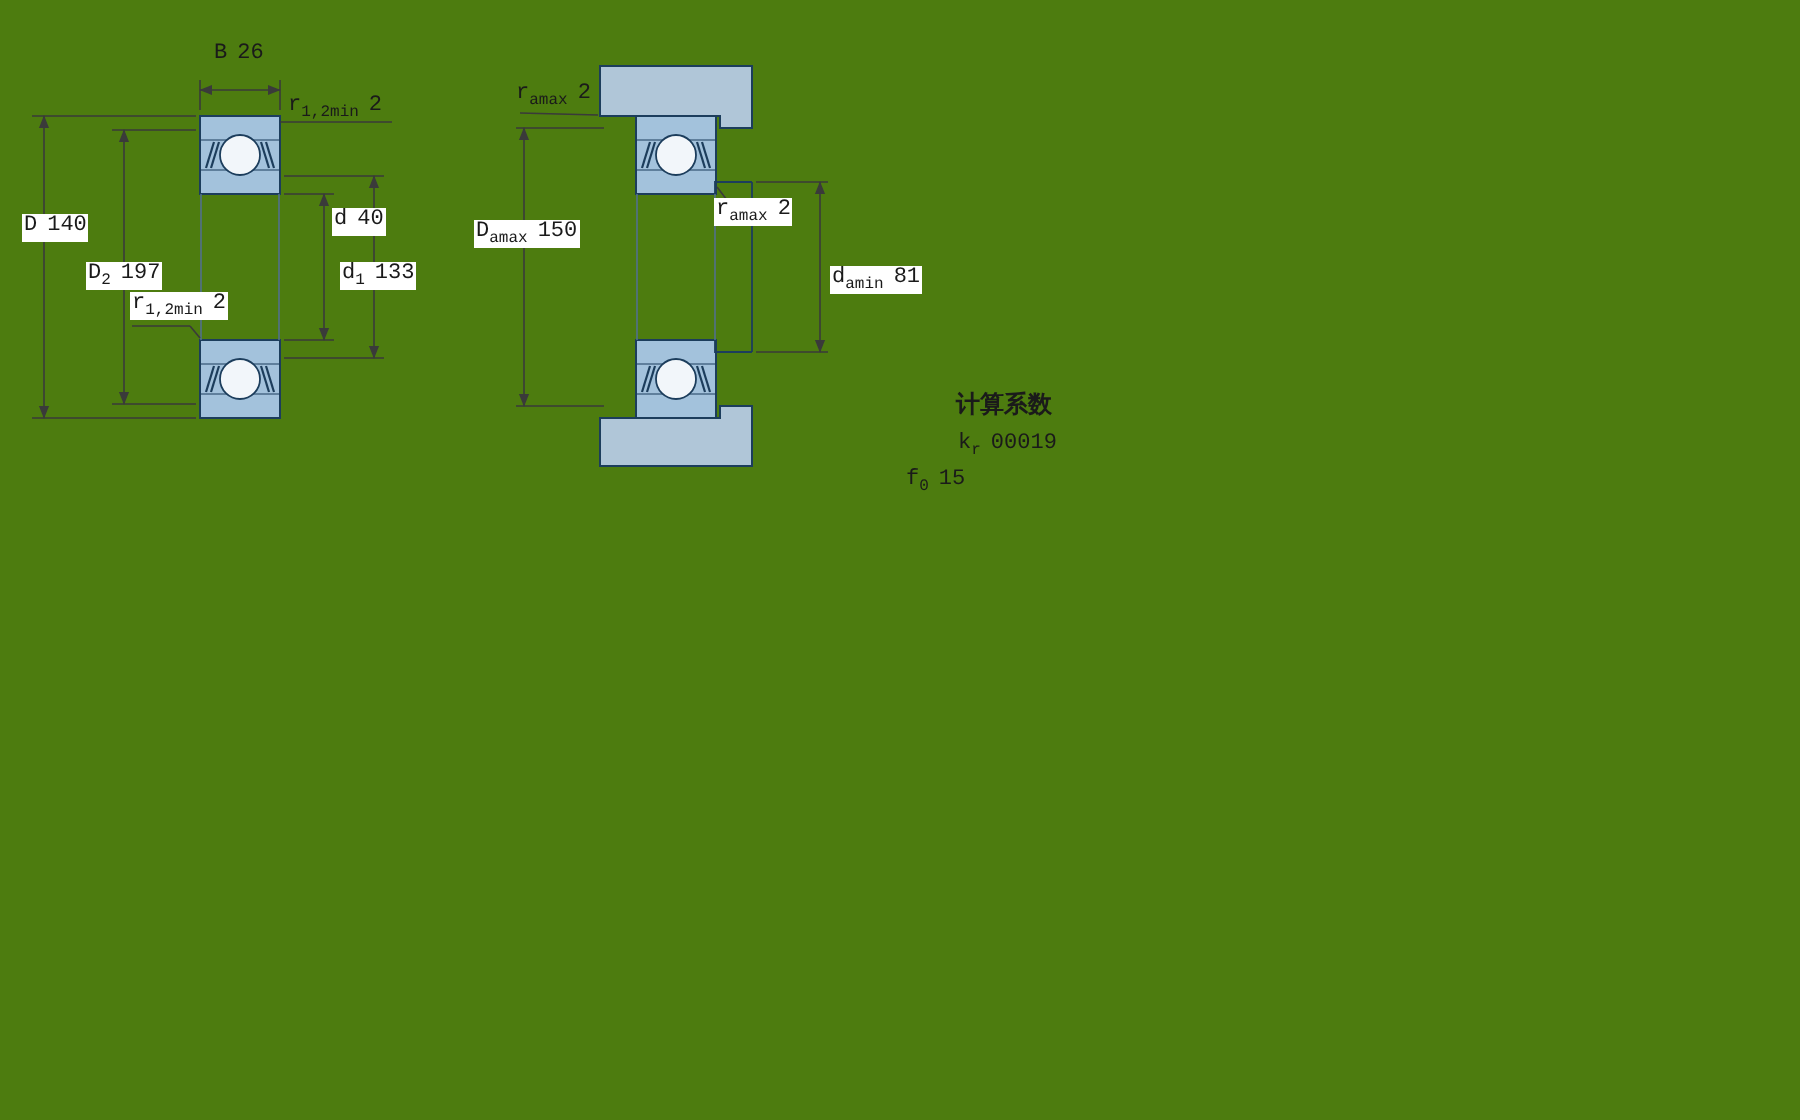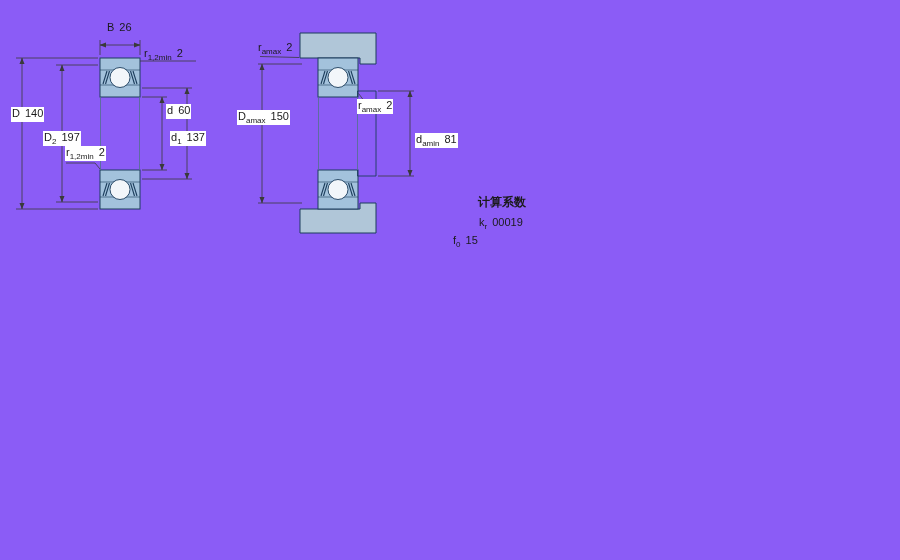--- a/index.html
+++ b/index.html
@@ -1,18 +1,18 @@
 <!DOCTYPE html>
 <html><head>
 <meta charset="utf-8">
 <style>
   html,body{margin:0;padding:0;background:#fff;}
   .page{
-    position:relative;width:900px;height:560px;background:#8b5cf6;
-    font-family:Liberation Sans, sans-serif;color:#1a1a1a;overflow:hidden;
+    position:relative;width:900px;height:560px;background:#4d7c0f;
+    font-family:Liberation Mono, monospace;color:#1a1a1a;overflow:hidden;
     border-right:1px solid #e6e6e6;border-bottom:1px solid #e6e6e6;
   }
   svg.draw{position:absolute;left:0;top:0;}
   .ring{stroke:#1c3d5c;stroke-width:1;}
   .thin{stroke:#1c3d5c;stroke-width:0.6;}
   .sealln{stroke:#1c3d5c;stroke-width:1.1;}
   .ball{stroke:#1c3d5c;stroke-width:0.9;}
   .bore{stroke:#52708c;stroke-width:0.8;}
   .house{stroke:#1c3d5c;stroke-width:1;}
   .step{stroke:#1c3d5c;stroke-width:0.9;fill:none;}
@@ -152,25 +152,25 @@
 
   <div class="lbl" style="left:11px;top:107px">
     <span class="sym">D</span><sub></sub><span class="val">140</span>
   </div>
 
   <div class="lbl" style="left:43px;top:131px">
     <span class="sym">D</span><sub>2</sub><span class="val">197</span>
   </div>
 
   <div class="lbl" style="left:166px;top:104px">
-    <span class="sym">d</span><sub></sub><span class="val">60</span>
+    <span class="sym">d</span><sub></sub><span class="val">40</span>
   </div>
 
   <div class="lbl" style="left:170px;top:131px">
-    <span class="sym">d</span><sub>1</sub><span class="val">137</span>
+    <span class="sym">d</span><sub>1</sub><span class="val">133</span>
   </div>
 
   <div class="lbl" style="left:65px;top:146px">
     <span class="sym">r</span><sub>1,2min</sub><span class="val">2</span>
   </div>
 
   <div class="lbl nobg" style="left:257px;top:41px">
     <span class="sym">r</span><sub>amax</sub><span class="val">2</span>
   </div>
 

